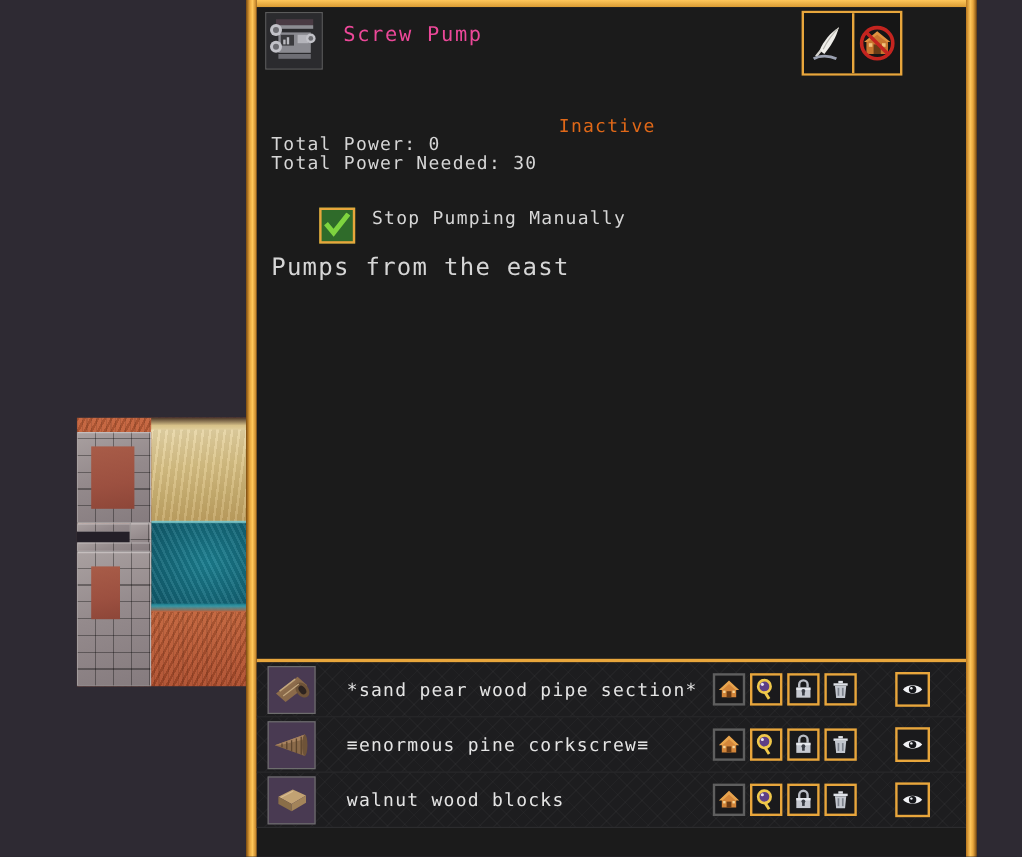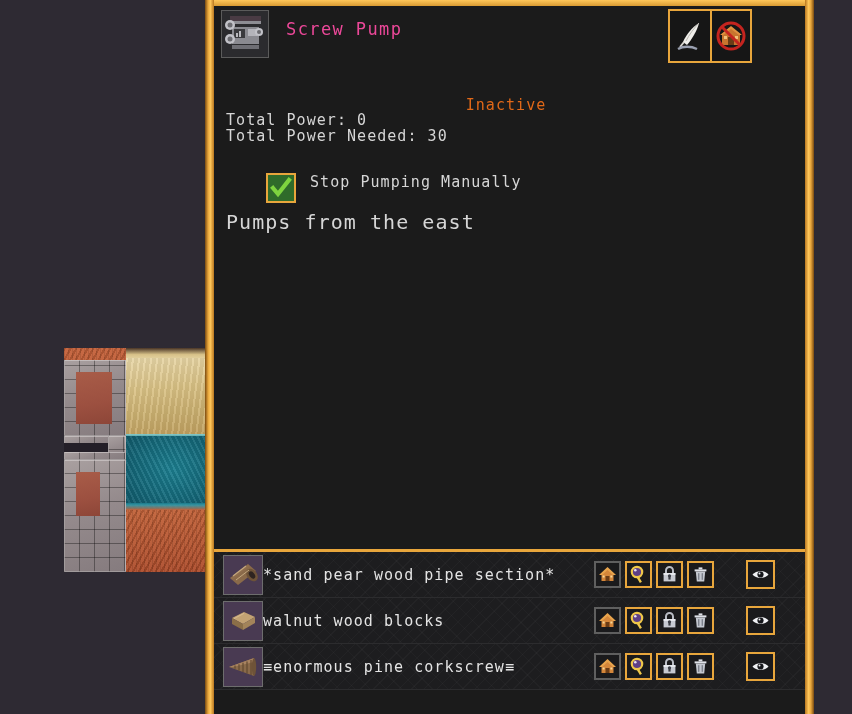--- a/index.html
+++ b/index.html
@@ -214,20 +214,21 @@
   .row-thumb {
     width: 40px; height: 40px;
     margin-left: 9px;
     background: #493a52;
     border: 1px solid #6d6d6d;
     box-sizing: border-box;
     display: flex; align-items: center; justify-content: center;
     flex: 0 0 auto;
   }
   .row-label {
+    margin-left: 26px;
     font-size: 15px;
     color: #e4e4e4;
     letter-spacing: 1.05px;
     white-space: pre;
     flex: 1 1 auto;
   }
   .row-actions {
     display: flex; gap: 4px; flex: 0 0 auto;
   }
   .act {
@@ -398,77 +399,20 @@
                 <circle cx="9.5" cy="9.5" r="3.1" fill="#15161a"></circle>
                 <circle cx="8.5" cy="8.5" r="1.0" fill="#f0f1f4"></circle>
               </svg>
             </div>
           </div>
         </div>
 
         <div class="row">
           <div class="row-thumb">
             <svg width="34" height="34" viewBox="0 0 34 34">
-              <path d="M6 14 L18 8 L29 13 L17 20 Z" fill="#c2a273"></path>
-              <path d="M6 14 L17 20 L17 26 L6 20 Z" fill="#8a6e48"></path>
-              <path d="M17 20 L29 13 L29 19 L17 26 Z" fill="#a3845a"></path>
-              <path d="M8 14.6 L18 9.4" stroke="#d9bd92" stroke-width="0.9" fill="none"></path>
-            </svg>
-          </div>
-          <div class="row-label">walnut wood blocks</div>
-          <div class="row-actions">
-            <div class="act muted">
-              <svg width="19" height="19" viewBox="0 0 19 19">
-                <path d="M9.5 3 L17 9.5 L15.5 9.5 L15.5 16 L3.5 16 L3.5 9.5 L2 9.5 Z" fill="#d4863a"></path>
-                <path d="M9.5 2 L18 10 L15 10 L9.5 5 L4 10 L1 10 Z" fill="#e8a44d"></path>
-                <rect x="7.5" y="11" width="4" height="5" fill="#6b3c16"></rect>
-                <rect x="4.6" y="10.5" width="2" height="2" fill="#f6d79a"></rect>
-                <rect x="12.4" y="10.5" width="2" height="2" fill="#f6d79a"></rect>
-              </svg>
-            </div>
-            <div class="act">
-              <svg width="19" height="19" viewBox="0 0 19 19">
-                <circle cx="8" cy="7" r="5.2" fill="#5e3f86" stroke="#f0c84a" stroke-width="2.2"></circle>
-                <circle cx="6.3" cy="5.3" r="1.3" fill="#e8e2f2"></circle>
-                <rect x="8.6" y="11" width="2.4" height="7" fill="#f0c84a" transform="rotate(-32 9.8 14)"></rect>
-              </svg>
-            </div>
-            <div class="act">
-              <svg width="19" height="19" viewBox="0 0 19 19">
-                <path d="M6 8 L6 5.5 A3.5 3.5 0 0 1 13 5.5 L13 8" fill="none" stroke="#b9bcc4" stroke-width="2"></path>
-                <rect x="3.6" y="8" width="11.8" height="8.4" fill="#c6c9d1"></rect>
-                <rect x="3.6" y="8" width="11.8" height="2" fill="#e6e8ed"></rect>
-                <rect x="8.4" y="10.6" width="2.2" height="4" fill="#3a3d45"></rect>
-                <circle cx="9.5" cy="10.8" r="1.6" fill="#3a3d45"></circle>
-              </svg>
-            </div>
-            <div class="act">
-              <svg width="19" height="19" viewBox="0 0 19 19">
-                <rect x="3.6" y="4.4" width="11.8" height="2" fill="#dfe2e8"></rect>
-                <rect x="7.6" y="2.4" width="3.8" height="2" fill="#dfe2e8"></rect>
-                <path d="M4.8 6.6 L14.2 6.6 L13.2 16.6 L5.8 16.6 Z" fill="#c3c7cf"></path>
-                <rect x="7" y="8.2" width="1.4" height="6.6" fill="#7d828c"></rect>
-                <rect x="10.6" y="8.2" width="1.4" height="6.6" fill="#7d828c"></rect>
-              </svg>
-            </div>
-          </div>
-          <div class="row-eye-wrap">
-            <div class="eye">
-              <svg width="19" height="19" viewBox="0 0 19 19">
-                <path d="M1.5 9.5 C5 5 14 5 17.5 9.5 C14 14 5 14 1.5 9.5 Z" fill="#f0f1f4"></path>
-                <circle cx="9.5" cy="9.5" r="3.1" fill="#15161a"></circle>
-                <circle cx="8.5" cy="8.5" r="1.0" fill="#f0f1f4"></circle>
-              </svg>
-            </div>
-          </div>
-        </div>
-
-        <div class="row">
-          <div class="row-thumb">
-            <svg width="34" height="34" viewBox="0 0 34 34">
               <path d="M3 17 L28 8 L28 26 Z" fill="#8a6a4a"></path>
               <path d="M3 17 L28 8 L28 12 L7 17 Z" fill="#a88360"></path>
               <g stroke="#5d452e" stroke-width="1.1" fill="none">
                 <path d="M9 15.6 L9 18.8"></path>
                 <path d="M13 14.2 L13 20.4"></path>
                 <path d="M17 12.8 L17 22"></path>
                 <path d="M21 11.4 L21 23.4"></path>
                 <path d="M25 10 L25 25"></path>
               </g>
               <ellipse cx="28" cy="17" rx="2.2" ry="9" fill="#6e5338"></ellipse>
@@ -515,16 +459,73 @@
             <div class="eye">
               <svg width="19" height="19" viewBox="0 0 19 19">
                 <path d="M1.5 9.5 C5 5 14 5 17.5 9.5 C14 14 5 14 1.5 9.5 Z" fill="#f0f1f4"></path>
                 <circle cx="9.5" cy="9.5" r="3.1" fill="#15161a"></circle>
                 <circle cx="8.5" cy="8.5" r="1.0" fill="#f0f1f4"></circle>
               </svg>
             </div>
           </div>
         </div>
 
+        <div class="row">
+          <div class="row-thumb">
+            <svg width="34" height="34" viewBox="0 0 34 34">
+              <path d="M6 14 L18 8 L29 13 L17 20 Z" fill="#c2a273"></path>
+              <path d="M6 14 L17 20 L17 26 L6 20 Z" fill="#8a6e48"></path>
+              <path d="M17 20 L29 13 L29 19 L17 26 Z" fill="#a3845a"></path>
+              <path d="M8 14.6 L18 9.4" stroke="#d9bd92" stroke-width="0.9" fill="none"></path>
+            </svg>
+          </div>
+          <div class="row-label">walnut wood blocks</div>
+          <div class="row-actions">
+            <div class="act muted">
+              <svg width="19" height="19" viewBox="0 0 19 19">
+                <path d="M9.5 3 L17 9.5 L15.5 9.5 L15.5 16 L3.5 16 L3.5 9.5 L2 9.5 Z" fill="#d4863a"></path>
+                <path d="M9.5 2 L18 10 L15 10 L9.5 5 L4 10 L1 10 Z" fill="#e8a44d"></path>
+                <rect x="7.5" y="11" width="4" height="5" fill="#6b3c16"></rect>
+                <rect x="4.6" y="10.5" width="2" height="2" fill="#f6d79a"></rect>
+                <rect x="12.4" y="10.5" width="2" height="2" fill="#f6d79a"></rect>
+              </svg>
+            </div>
+            <div class="act">
+              <svg width="19" height="19" viewBox="0 0 19 19">
+                <circle cx="8" cy="7" r="5.2" fill="#5e3f86" stroke="#f0c84a" stroke-width="2.2"></circle>
+                <circle cx="6.3" cy="5.3" r="1.3" fill="#e8e2f2"></circle>
+                <rect x="8.6" y="11" width="2.4" height="7" fill="#f0c84a" transform="rotate(-32 9.8 14)"></rect>
+              </svg>
+            </div>
+            <div class="act">
+              <svg width="19" height="19" viewBox="0 0 19 19">
+                <path d="M6 8 L6 5.5 A3.5 3.5 0 0 1 13 5.5 L13 8" fill="none" stroke="#b9bcc4" stroke-width="2"></path>
+                <rect x="3.6" y="8" width="11.8" height="8.4" fill="#c6c9d1"></rect>
+                <rect x="3.6" y="8" width="11.8" height="2" fill="#e6e8ed"></rect>
+                <rect x="8.4" y="10.6" width="2.2" height="4" fill="#3a3d45"></rect>
+                <circle cx="9.5" cy="10.8" r="1.6" fill="#3a3d45"></circle>
+              </svg>
+            </div>
+            <div class="act">
+              <svg width="19" height="19" viewBox="0 0 19 19">
+                <rect x="3.6" y="4.4" width="11.8" height="2" fill="#dfe2e8"></rect>
+                <rect x="7.6" y="2.4" width="3.8" height="2" fill="#dfe2e8"></rect>
+                <path d="M4.8 6.6 L14.2 6.6 L13.2 16.6 L5.8 16.6 Z" fill="#c3c7cf"></path>
+                <rect x="7" y="8.2" width="1.4" height="6.6" fill="#7d828c"></rect>
+                <rect x="10.6" y="8.2" width="1.4" height="6.6" fill="#7d828c"></rect>
+              </svg>
+            </div>
+          </div>
+          <div class="row-eye-wrap">
+            <div class="eye">
+              <svg width="19" height="19" viewBox="0 0 19 19">
+                <path d="M1.5 9.5 C5 5 14 5 17.5 9.5 C14 14 5 14 1.5 9.5 Z" fill="#f0f1f4"></path>
+                <circle cx="9.5" cy="9.5" r="3.1" fill="#15161a"></circle>
+                <circle cx="8.5" cy="8.5" r="1.0" fill="#f0f1f4"></circle>
+              </svg>
+            </div>
+          </div>
+        </div>
+
       </div>
     </div>
   </div>
 </div>
 
 </body></html>

